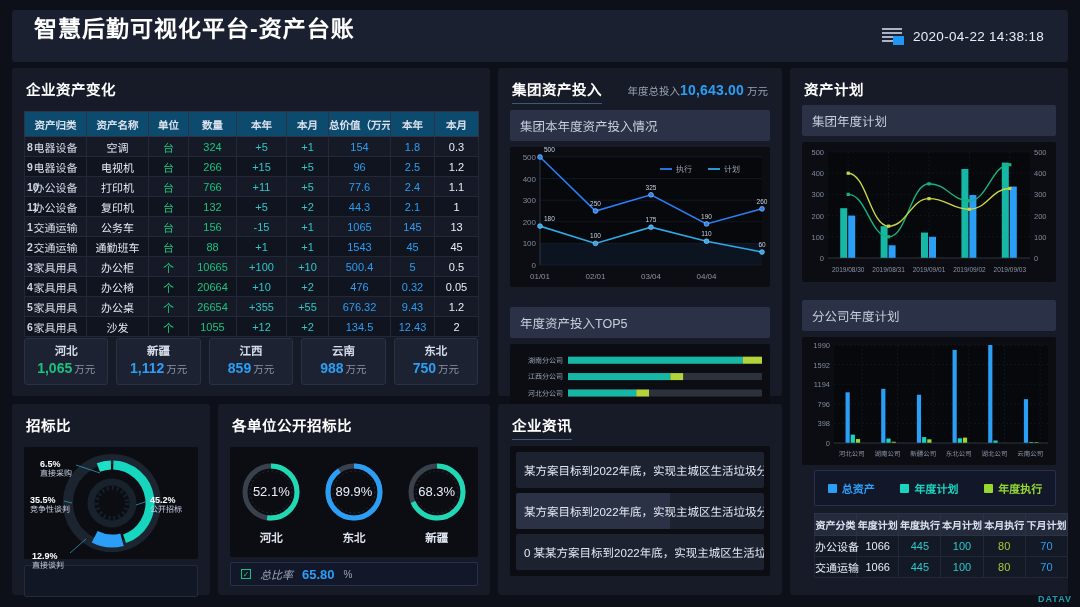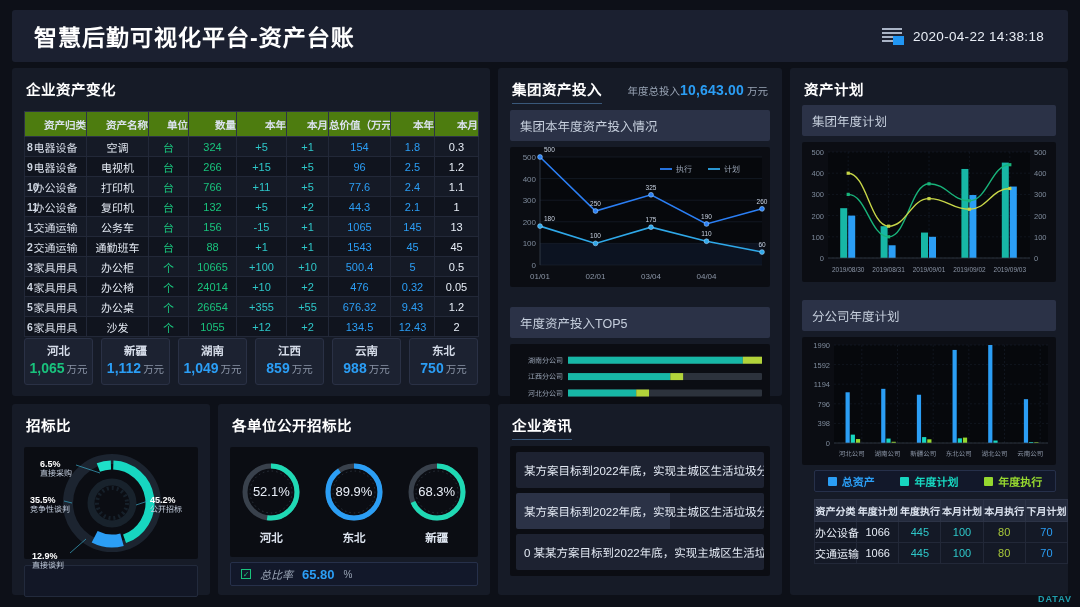--- a/index.html
+++ b/index.html
@@ -9,21 +9,21 @@
     background: #0d1018;
     font-family: "Liberation Sans", "DejaVu Sans", sans-serif;
     overflow: hidden;
   }
   #root { position: relative; width: 1080px; height: 607px; background: #0d1018; }
 
   
   .header {
     position: absolute; left: 12px; top: 10px; width: 1056px; height: 52px;
     background: #1b2030; border-radius: 3px;
-    display: flex; align-items: center; justify-content: space-between;
+    display: flex; justify-content: space-between;
   }
   .header-title {
     color: #fff; font-size: 23px; font-weight: bold;
     letter-spacing: 1px; padding-left: 22px; white-space: nowrap;
   }
   .header-right { display: flex; align-items: center; gap: 9px; padding-right: 24px; }
   .hdr-icon { width: 22px; height: 18px; position: relative; flex: 0 0 auto; }
   .hdr-icon i {
     position: absolute; left: 0; height: 2px; background: #aab4c6; display: block;
   }
@@ -50,22 +50,22 @@
   .sub-head {
     margin: 0 12px; background: #2b3247; color: #c6cfdd;
     font-size: 12.5px; padding: 6px 10px; border-radius: 2px; white-space: nowrap;
   }
   .chart-box { margin: 6px 12px 0 12px; background: #0b0d13; border-radius: 2px; position: relative; }
 
   
   #panel-assets { left: 12px; top: 68px; width: 478px; height: 328px; }
   .tbl { width: 454px; margin: 6px 0 0 12px; border-collapse: collapse; table-layout: fixed; }
   .tbl th {
-    background: #4d7c0f; color: #dbe2ee; font-size: 10.5px; font-weight: bold;
-    height: 25px; text-align: right; border: 1px solid #2e3purple;
+    background: #0c4a6e; color: #dbe2ee; font-size: 10.5px; font-weight: bold;
+    height: 25px; text-align: center; border: 1px solid #2e3purple;
     border: 1px solid #2c3346; white-space: nowrap; overflow: hidden;
   }
   .tbl td {
     height: 20px; font-size: 11px; text-align: center; border: 1px solid #222838;
     white-space: nowrap; overflow: hidden;
   }
   .tbl tr:nth-child(odd) td { background: #151a26; }
   .tbl tr:nth-child(even) td { background: #10141e; }
   .c-cat { color: #d8dee9; position: relative; text-align: center; }
   .c-cat .idx {
@@ -137,21 +137,21 @@
   }
   .news-item:last-child { margin-bottom: 0; }
   .news-item.hl { background: linear-gradient(90deg,#2b3246 0%, #2b3246 62%, #1d2231 62%); }
   .news-text { color: #e4eaf4; font-size: 11.5px; white-space: nowrap; }
 
   
   #panel-plan { left: 790px; top: 68px; width: 278px; height: 527px; }
   #combo-box { height: 140px; }
   #branch-box { height: 128px; }
   .legend-bar {
-    margin: 5px 12px 0 24px; height: 22px; background: #12182a; border: 1px solid #26304a;
+    margin: 5px 12px 0 24px; height: 36px; background: #12182a; border: 1px solid #26304a;
     border-radius: 2px; display: flex; align-items: center; justify-content: space-around;
   }
   .legend-it { display: flex; align-items: center; gap: 5px; }
   .legend-it .sw { width: 9px; height: 9px; border-radius: 1px; }
   .legend-it .tx { font-size: 11px; font-weight: bold; }
 
   .tbl2 { width: 254px; margin: 7px 0 0 24px; border-collapse: collapse; table-layout: fixed; }
   .tbl2 th {
     background: #242b3d; color: #dbe2ee; font-size: 10px; font-weight: bold;
     height: 22px; border: 1px solid #2c3346; text-align: center;
@@ -288,21 +288,21 @@
             <td class="c-cyan">+100</td>
             <td class="c-cyan">+10</td>
             <td class="c-blue">500.4</td>
             <td class="c-blue">5</td>
             <td class="c-white">0.5</td>
           </tr>
           <tr>
             <td class="c-cat"><span class="idx">4</span>家具用具</td>
             <td class="c-name">办公椅</td>
             <td class="c-green">个</td>
-            <td class="c-green">24014</td>
+            <td class="c-green">20664</td>
             <td class="c-cyan">+10</td>
             <td class="c-cyan">+2</td>
             <td class="c-blue">476</td>
             <td class="c-blue">0.32</td>
             <td class="c-white">0.05</td>
           </tr>
           <tr>
             <td class="c-cat"><span class="idx">5</span>家具用具</td>
             <td class="c-name">办公桌</td>
             <td class="c-green">个</td>
@@ -327,24 +327,20 @@
         </tbody>
     </table>
     <div class="stats" id="stat-cards">
         <div class="stat">
           <div class="stat-name">河北</div>
           <div class="stat-val" style="color:#19c37d">1,065<span class="unit">万元</span></div>
         </div>
         <div class="stat">
           <div class="stat-name">新疆</div>
           <div class="stat-val" style="color:#2b9ef5">1,112<span class="unit">万元</span></div>
-        </div>
-        <div class="stat">
-          <div class="stat-name">湖南</div>
-          <div class="stat-val" style="color:#2b9ef5">1,049<span class="unit">万元</span></div>
         </div>
         <div class="stat">
           <div class="stat-name">江西</div>
           <div class="stat-val" style="color:#2b9ef5">859<span class="unit">万元</span></div>
         </div>
         <div class="stat">
           <div class="stat-name">云南</div>
           <div class="stat-val" style="color:#2b9ef5">988<span class="unit">万元</span></div>
         </div>
         <div class="stat">

